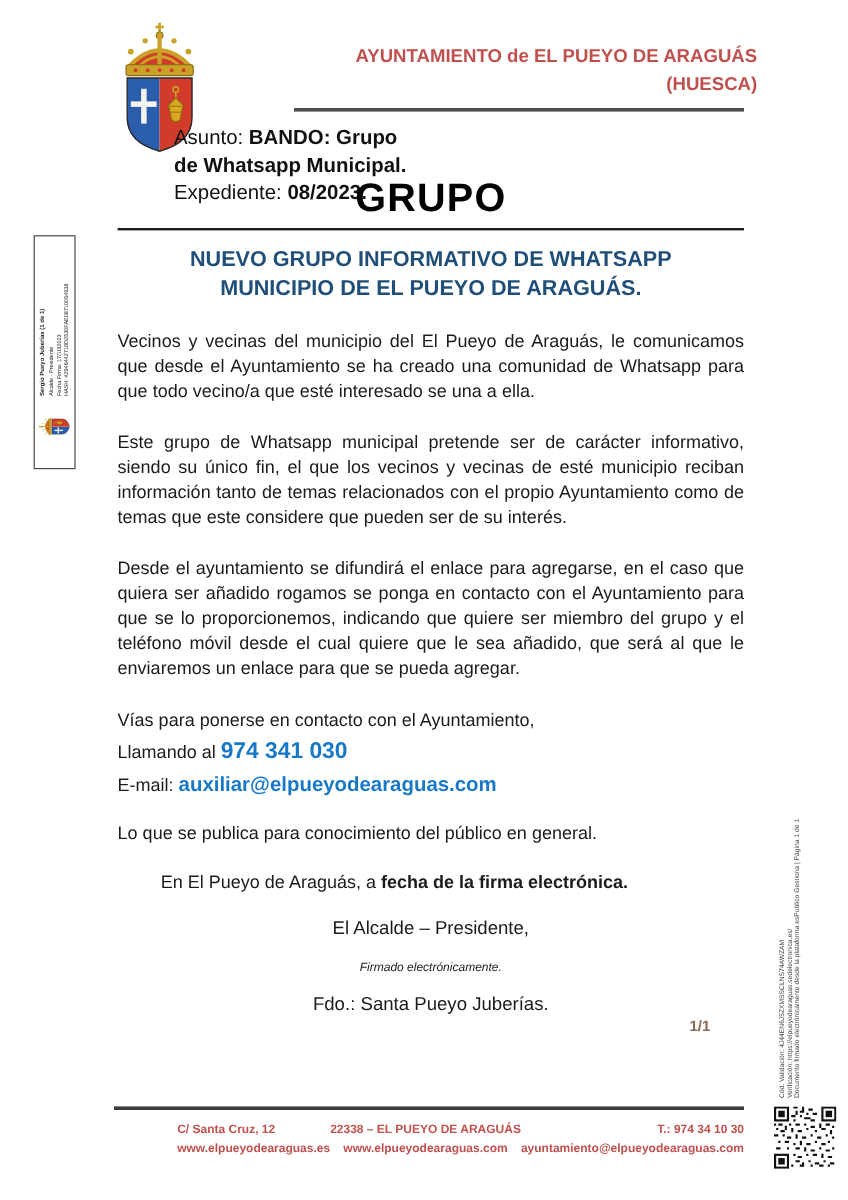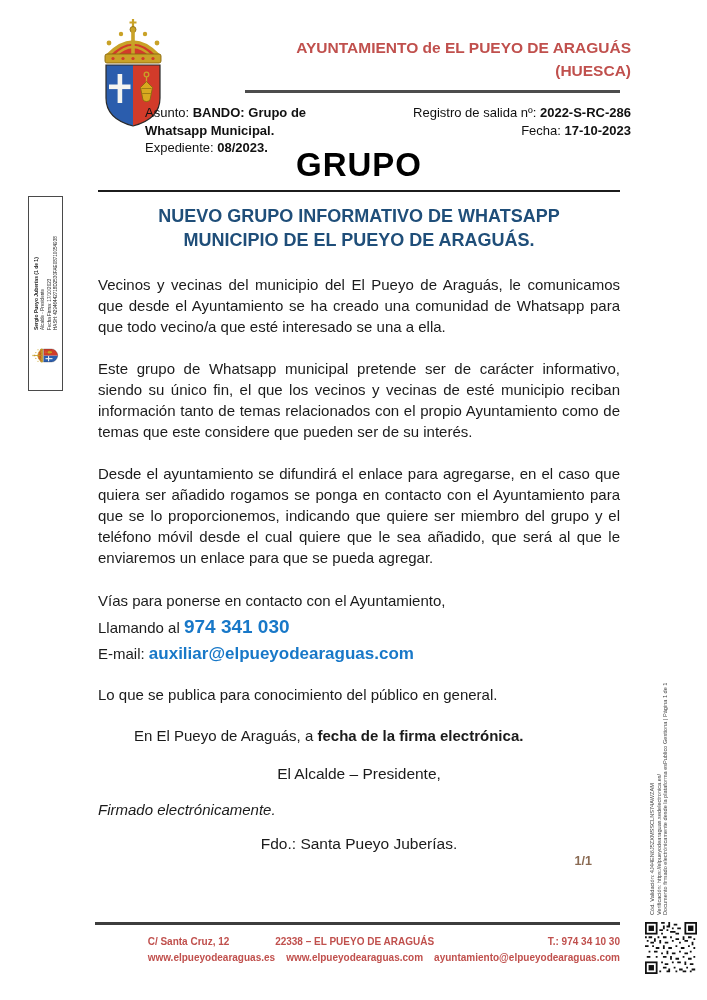--- a/index.html
+++ b/index.html
@@ -9,38 +9,38 @@
     margin:0 auto;
     padding-left:28px;
   }
   
   .crest-main{position:absolute;left:93px;top:16px;width:80px;height:112px;}
   .header-title{
     position:absolute;top:36px;right:87px;width:380px;text-align:right;
     color:#c0504d;font-weight:bold;font-size:15.5px;line-height:1.5;
   }
   .header-rule{position:absolute;top:90px;left:245px;width:375px;height:3px;background:#4d4d4d;}
-  .meta{position:absolute;top:104px;left:145px;right:87px;display:flex;justify-content:space-between;font-size:13px;line-height:1.35;color:#111;}
+  .meta{position:absolute;top:104px;left:145px;right:87px;display:flex;justify-content:space-between;font-size:17px;line-height:1.35;color:#111;}
   .meta .left{width:205px;}
   .meta .right{text-align:right;}
   .meta b{font-weight:bold;}
   
   .content{position:absolute;left:98px;top:146px;width:522px;}
   .bando-title{text-align:center;font-size:33px;font-weight:bold;letter-spacing:1px;color:#000;}
   .title-rule{border:none;border-top:2px solid #1c1c1c;margin:6px 0 0 0;}
   .blue-heading{margin-top:12px;color:#1f4e79;font-weight:bold;font-size:18px;line-height:1.35;text-align:center;}
   .para{margin-top:21px;font-size:15px;line-height:1.4;text-align:justify;}
   .contact{margin-top:21px;font-size:15px;line-height:1.55;}
   .phone{color:#1878c8;font-weight:bold;font-size:19px;}
   .email{color:#1878c8;font-weight:bold;font-size:17px;text-decoration:none;}
   .publish{margin-top:18px;font-size:15px;}
   .place-line{margin-top:24px;margin-left:36px;font-size:15px;}
   .place-line b{font-weight:bold;}
   .role-line{margin-top:21px;text-align:center;font-size:15.5px;}
-  .signed-note{margin-top:18px;font-size:15px;font-style:italic;}
+  .signed-note{margin-top:18px;text-align:center;font-size:10px;font-style:italic;}
   .signer{margin-top:17px;text-align:center;font-size:15.5px;}
   .page-number{margin-top:1px;text-align:right;padding-right:28px;color:#8a6a52;font-weight:bold;font-size:12.5px;}
   
   .footer{position:absolute;left:95px;top:922px;width:525px;}
   .footer-rule{height:3px;background:#3d3d3d;}
   .footer-cols{display:flex;justify-content:flex-end;margin-top:9px;font-size:10px;font-weight:bold;color:#c0504d;line-height:1.55;}
   .footer-cols .c2{text-align:center;}
   .footer-cols .c3{text-align:right;}
   .qr{position:absolute;left:645px;top:922px;width:52px;height:52px;}
   
@@ -115,23 +115,20 @@
   <div class="header-title">
     <div>AYUNTAMIENTO de EL PUEYO DE ARAGUÁS</div>
     <div>(HUESCA)</div>
   </div>
 
   <div class="header-rule"></div>
 
   <div class="meta">
     <div class="left"><span>Asunto: </span><b>BANDO: Grupo de Whatsapp Municipal.</b><br>
       <span>Expediente: </span><b>08/2023.</b>
-    </div>
-    <div class="right"><span>Registro de salida nº: </span><b>2022-S-RC-286</b><br>
-      <span>Fecha: </span><b>17-10-2023</b>
     </div>
   </div>
 
   <div class="content">
     <div class="bando-title">GRUPO</div>
     <hr class="title-rule">
 
     <div class="blue-heading">
       <div>NUEVO GRUPO INFORMATIVO DE WHATSAPP</div>
       <div>MUNICIPIO DE EL PUEYO DE ARAGUÁS.</div>

